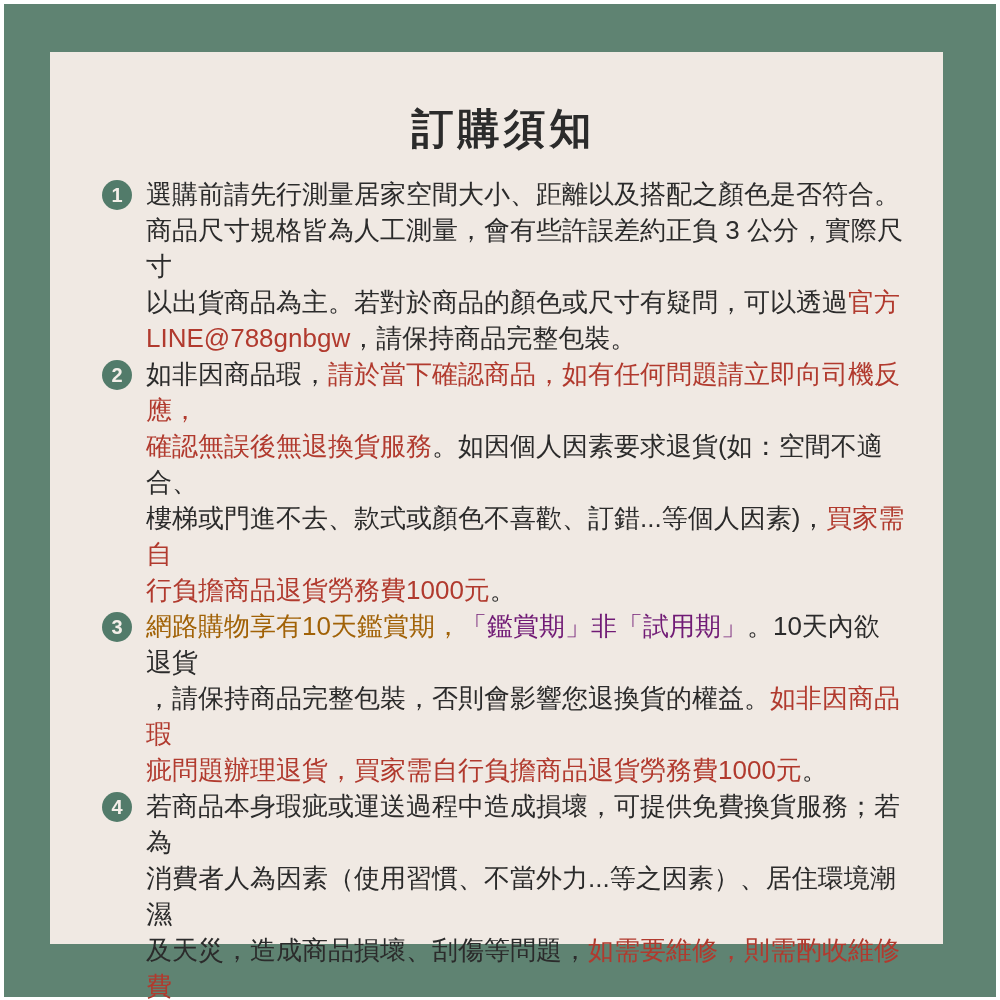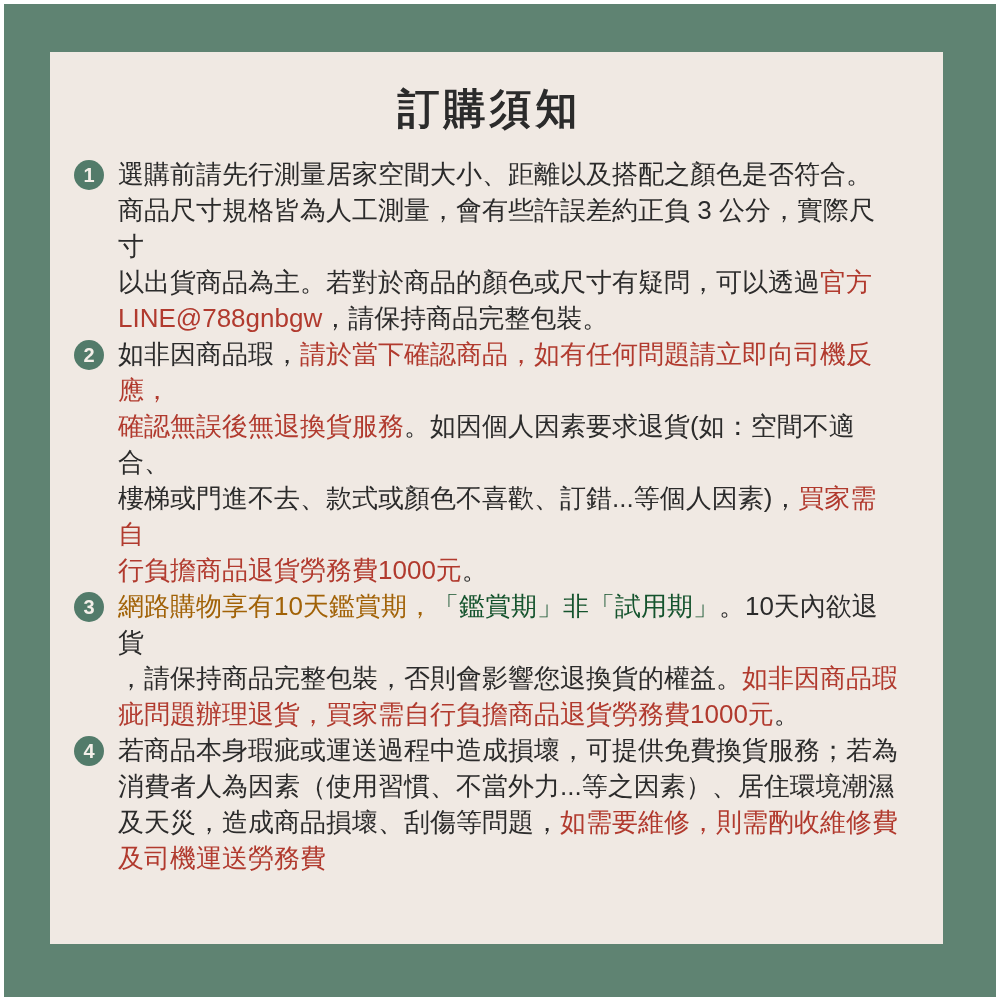--- a/index.html
+++ b/index.html
@@ -20,21 +20,22 @@
     left: 4px; top: 4px; right: 4px; bottom: 3px;
   }
   .panel {
     position: absolute;
     left: 46px; top: 48px;
     width: 893px; height: 892px;
   }
   .content {
     box-sizing: border-box;
     width: 100%; height: 100%;
-    padding: 34px 38px 20px 24px;
+    padding: 34px 38px 20px 52px;
+    margin-top: 20px;
   }
   .title {
     text-align: center;
     font-size: 42px;
     font-weight: 700;
     letter-spacing: 4px;
     line-height: 1.1;
     margin: 0;
   }
   .subtitle {
@@ -99,21 +100,21 @@
     <div class="item-text"><span class="seg" style="color: rgb(43, 43, 43);">如非因商品瑕，</span><span class="seg" style="color: rgb(177, 58, 46);">請於當下確認商品，如有任何問題請立即向司機反應，
 確認無誤後無退換貨服務</span><span class="seg" style="color: rgb(43, 43, 43);">。如因個人因素要求退貨(如：空間不適合、
 樓梯或門進不去、款式或顏色不喜歡、訂錯...等個人因素)，</span><span class="seg" style="color: rgb(177, 58, 46);">買家需自
 行負擔商品退貨勞務費1000元</span><span class="seg" style="color: rgb(43, 43, 43);">。</span></div>
   </div>
 
   <div class="notice-item">
     <div class="badge" style="background: rgb(82, 123, 106); color: rgb(244, 239, 233);">
       <span>3</span>
     </div>
-    <div class="item-text"><span class="seg" style="color: #a16207;">網路購物享有10天鑑賞期，</span><span class="seg" style="color: #14532d;">「鑑賞期」非「試用期」</span><span class="seg" style="color: rgb(43, 43, 43);">。10天內欲退貨
+    <div class="item-text"><span class="seg" style="color: #a16207;">網路購物享有10天鑑賞期，</span><span class="seg" style="color: #701a75;">「鑑賞期」非「試用期」</span><span class="seg" style="color: rgb(43, 43, 43);">。10天內欲退貨
 ，請保持商品完整包裝，否則會影響您退換貨的權益。</span><span class="seg" style="color: rgb(177, 58, 46);">如非因商品瑕
 疵問題辦理退貨，買家需自行負擔商品退貨勞務費1000元</span><span class="seg" style="color: rgb(43, 43, 43);">。</span></div>
   </div>
 
   <div class="notice-item">
     <div class="badge" style="background: rgb(82, 123, 106); color: rgb(244, 239, 233);">
       <span>4</span>
     </div>
     <div class="item-text"><span class="seg" style="color: rgb(43, 43, 43);">若商品本身瑕疵或運送過程中造成損壞，可提供免費換貨服務；若為
 消費者人為因素（使用習慣、不當外力...等之因素）、居住環境潮濕

